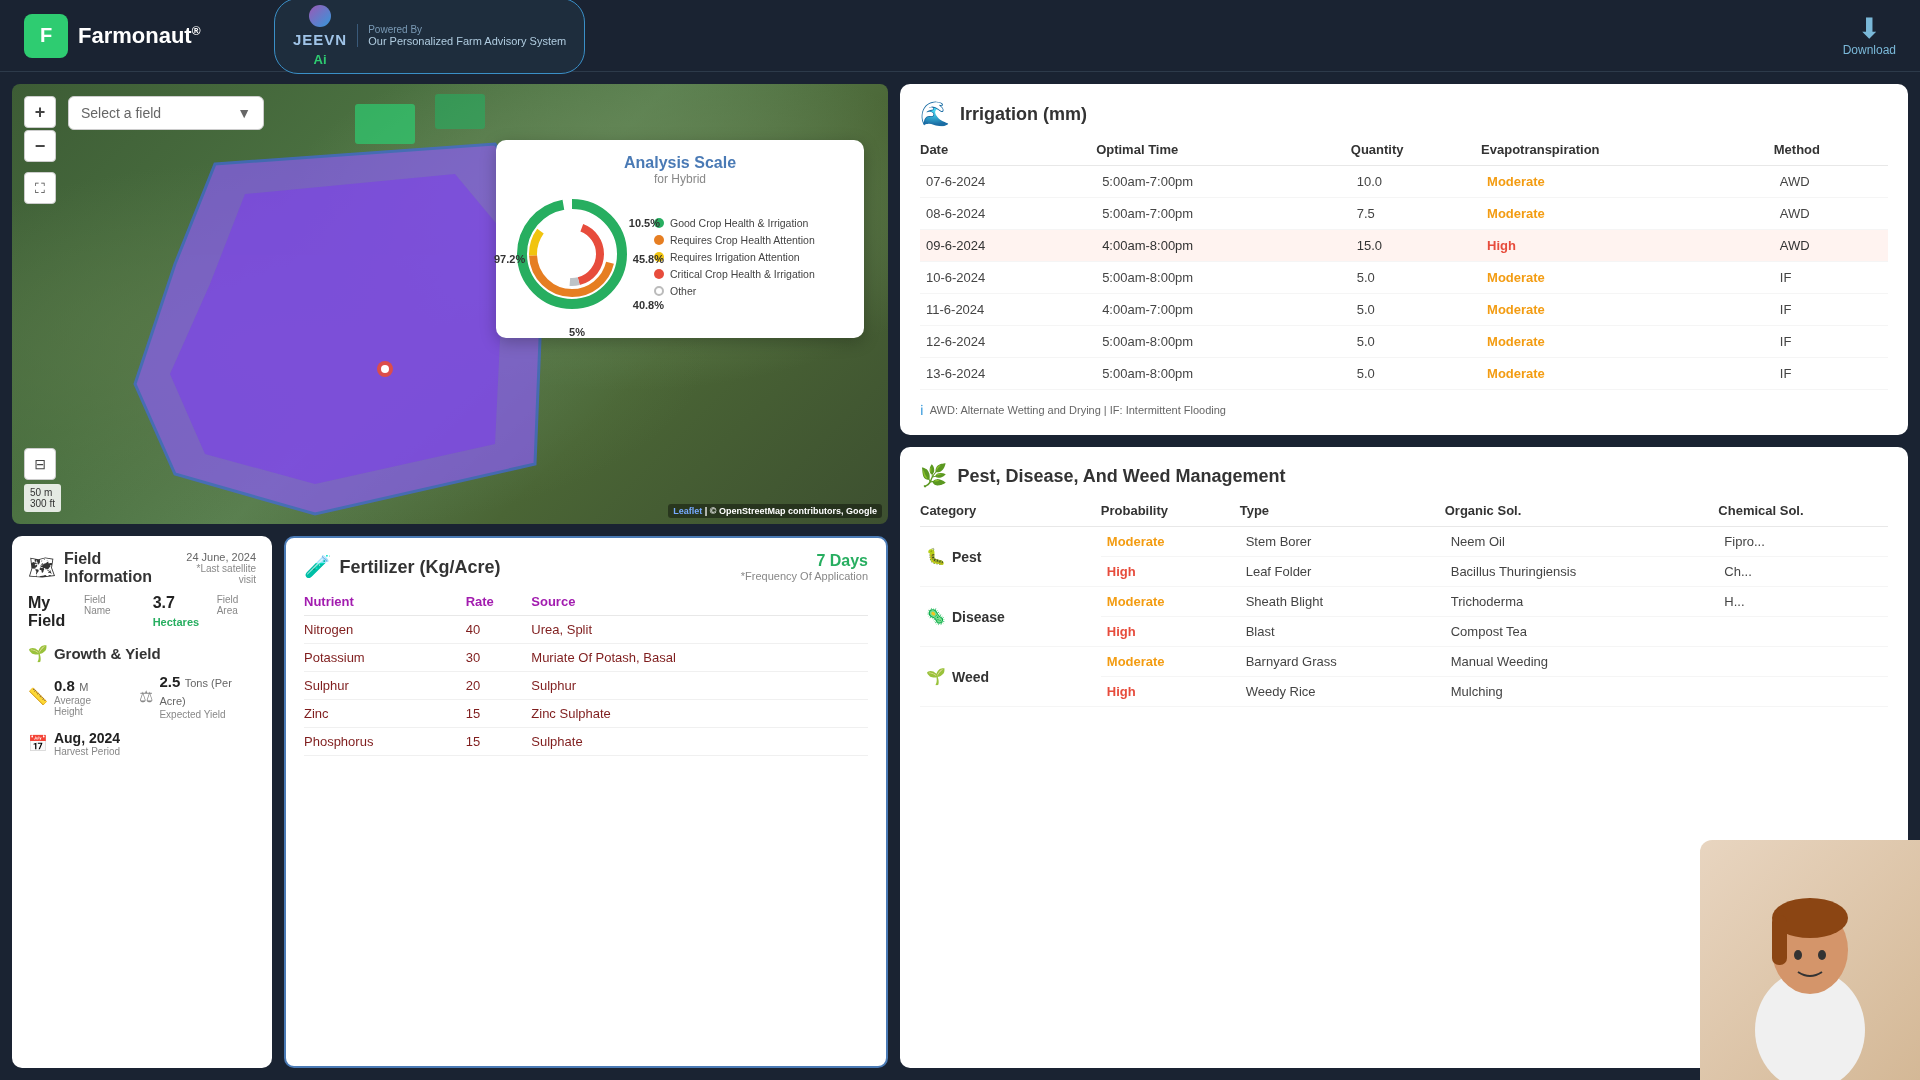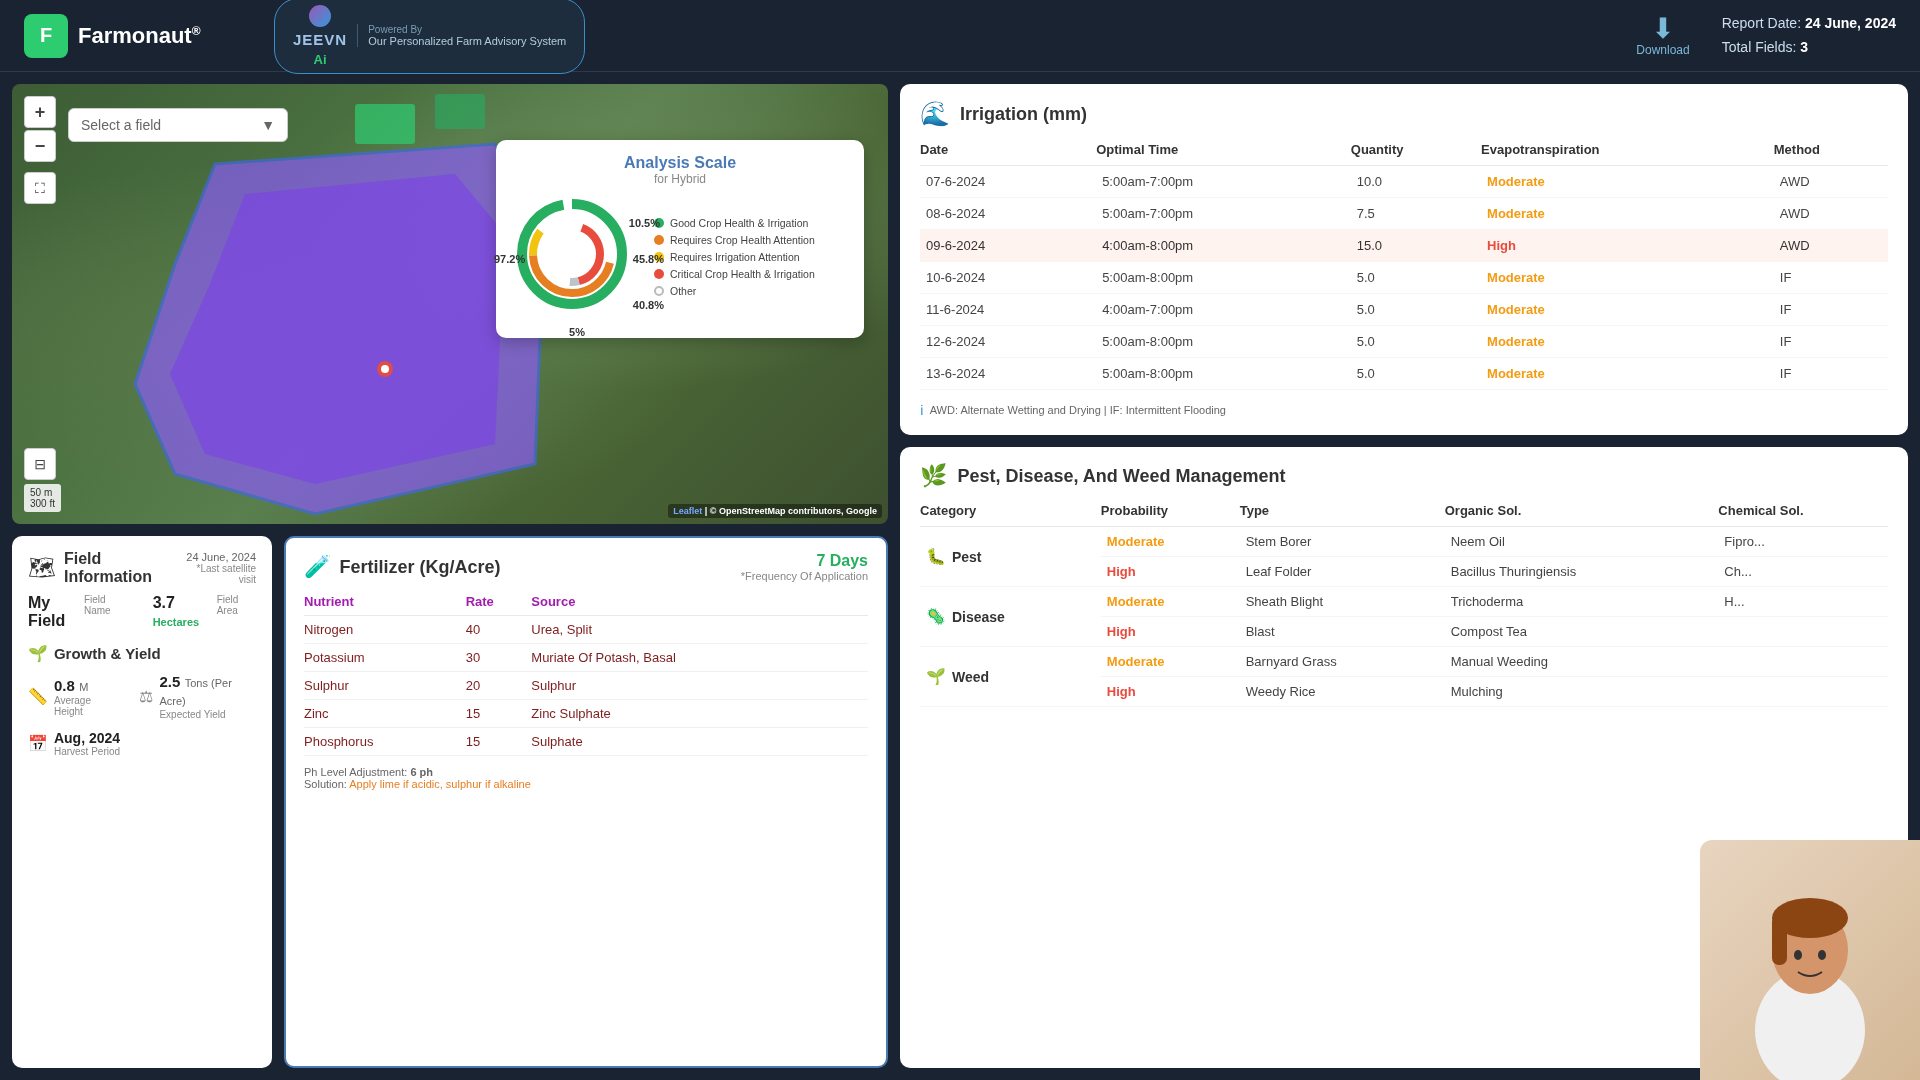--- a/index.html
+++ b/index.html
@@ -154,22 +154,22 @@
       border-radius: 4px;
       display: flex; align-items: center; justify-content: center;
       font-size: 14px; color: #444;
       cursor: pointer;
       position: absolute;
       bottom: 44px;
       left: 12px;
     }
     .field-select {
       position: absolute;
-      top: 24px; left: 56px;
-      width: 220px;
+      top: 12px; left: 56px;
+      width: 196px;
       background: white;
       border: 1px solid #ccc;
       border-radius: 6px;
       padding: 8px 12px;
       font-size: 14px; color: #666;
       display: flex; align-items: center; justify-content: space-between;
       cursor: pointer;
     }
     .map-scale-bar {
       position: absolute;
@@ -481,24 +481,20 @@
     <div class="jeevn-powered">
       <span class="powered-by">Powered By</span>
       <span class="powered-desc">Our Personalized Farm Advisory System</span>
     </div>
   </div>
 
   <div class="header-right">
     <div class="download-btn">
       <span class="download-icon">⬇</span>
       <span>Download</span>
-    </div>
-    <div class="report-info">
-      <div><span>Report Date:</span> <strong>24 June, 2024</strong></div>
-      <div><span>Total Fields:</span> <strong>3</strong></div>
     </div>
   </div>
 </header>
 
 <div class="main">
 
   <div class="left-col">
 
     <div class="map-container">
       <div class="map-bg"></div>
@@ -693,27 +689,20 @@
     <td>Zinc Sulphate</td>
   </tr>
               <tr>
     <td>Phosphorus</td>
     <td>15</td>
     <td>Sulphate</td>
   </tr>
             </tbody>
         </table>
 
-        <div class="fert-footer">
-          <span>Ph Level Adjustment:</span>
-          <span class="ph-bold">6 ph</span>
-          <br>
-          <span>Solution:</span>
-          <span class="fert-solution">Apply lime if acidic, sulphur if alkaline</span>
-        </div>
       </div>
 
     </div>
   </div>
 
   <div class="right-col">
 
     <div class="irrigation-card">
       <div class="irrigation-header">
         <span class="irrigation-icon">🌊</span>

